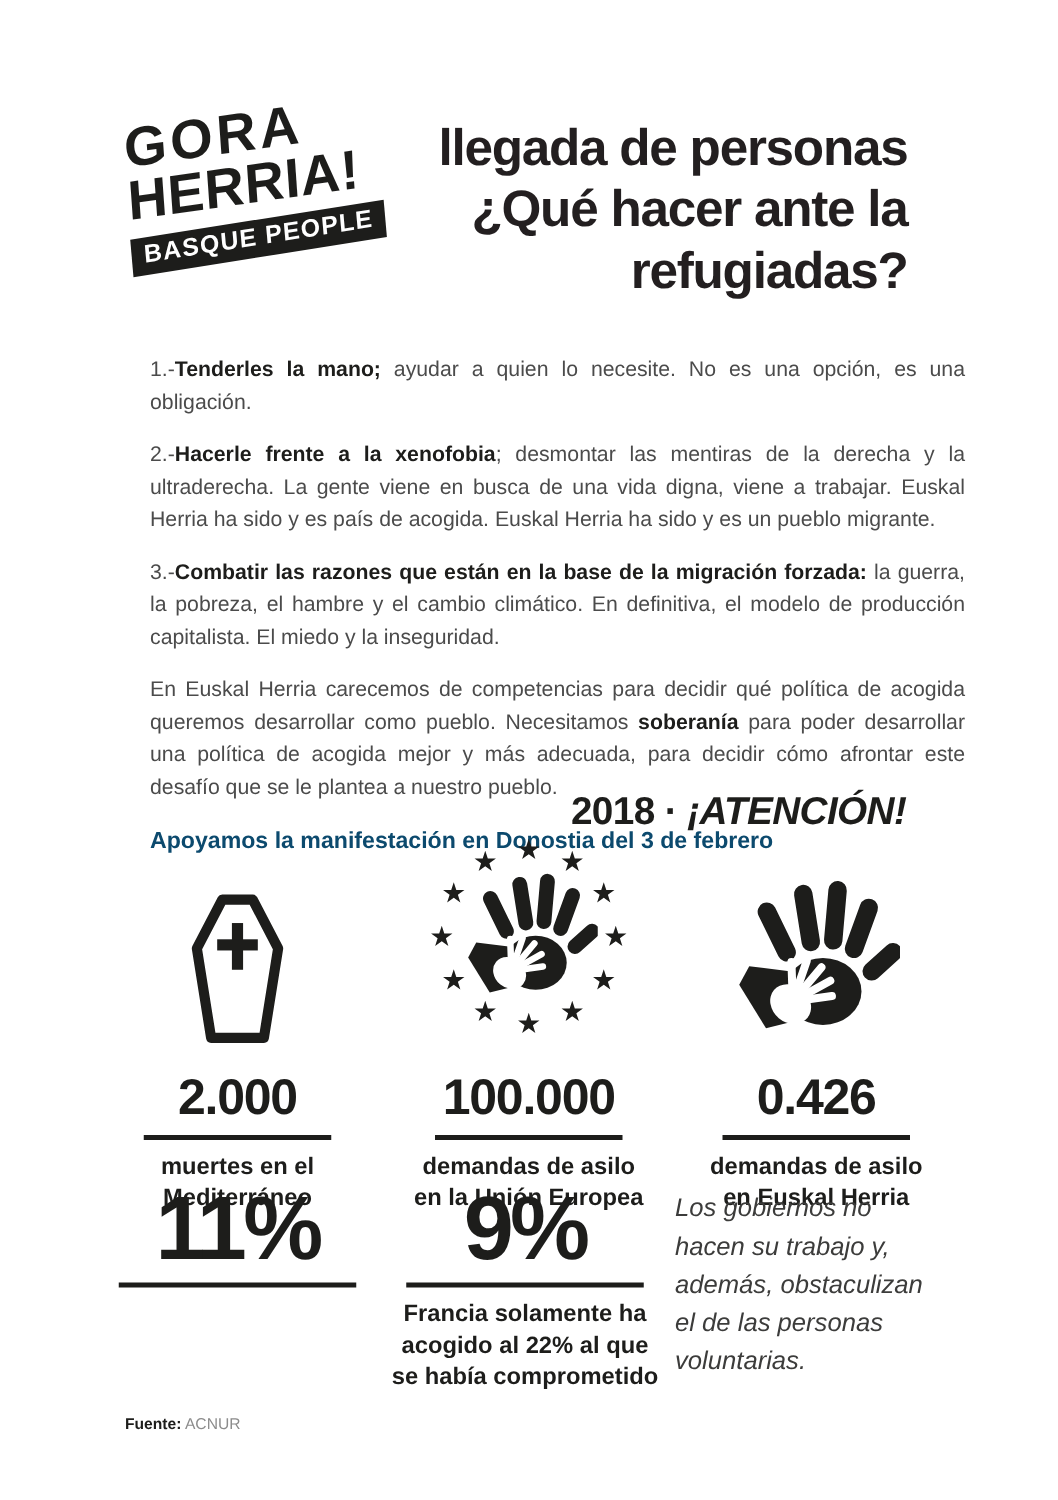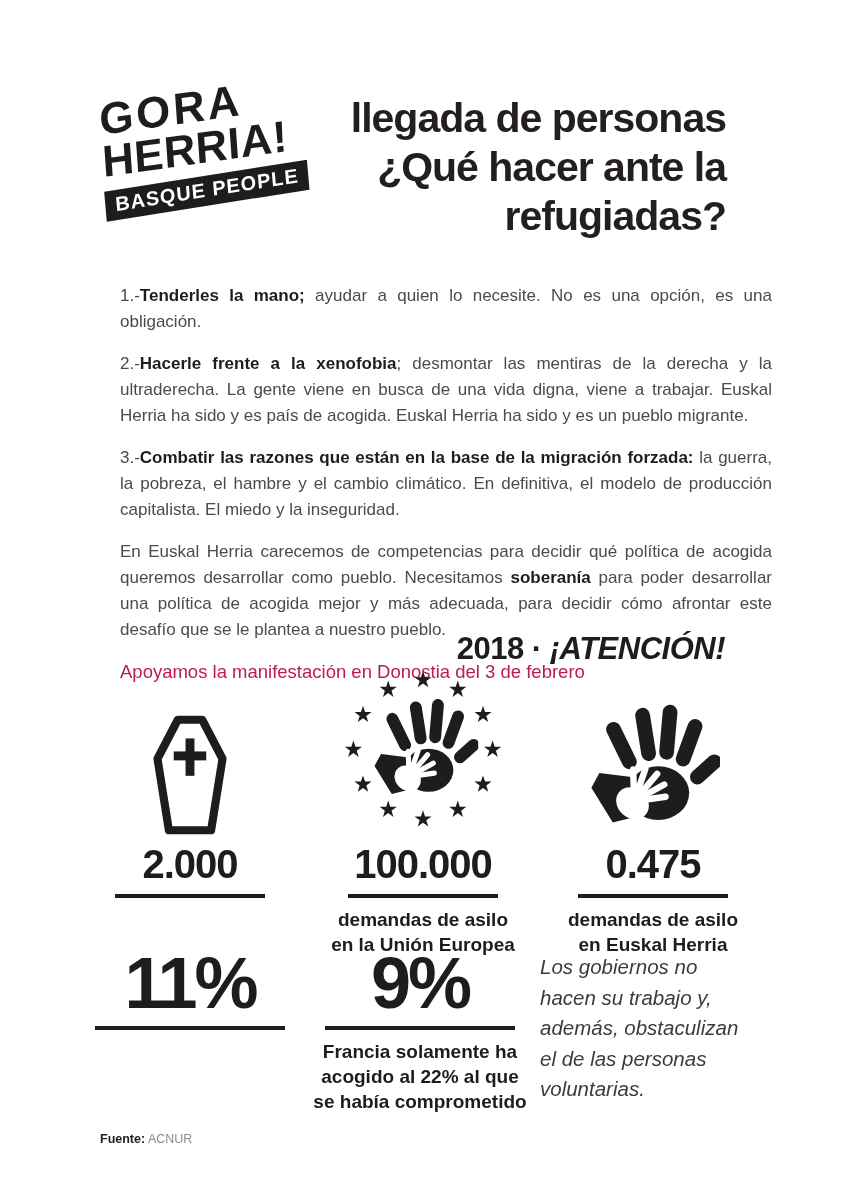--- a/index.html
+++ b/index.html
@@ -27,32 +27,32 @@
     font-size:41px; line-height:49px; font-weight:bold;
     letter-spacing:-1px; color:#231f20;
   }
   
   .body {
     position:absolute; left:100px; top:283px; width:652px;
     color:#4b4b4b; font-size:17px; line-height:26px;margin-left:20px;
   }
   .body p { margin:0 0 16px; text-align:justify; }
   .body b { color:#1d1d1b; }
-  .support { font-weight:normal; color:#be185d; font-size:18.5px; text-align:right; }
+  .support { font-weight:bold; color:#0c4a6e; font-size:18.5px; text-align:right; }
   
   .attention {
     position:absolute; top:631px; right:121px;
     font-size:31px; font-weight:bold; color:#1d1d1b; letter-spacing:-0.5px;
   }
   .attention i { font-style:italic; }
   
   .stat-col { position:absolute; top:680px; width:230px; display:flex; flex-direction:column; align-items:center; }
   #stat-1 { left:75px; } #stat-2 { left:308px; } #stat-3 { left:538px; }
   .icon-box { height:156px; display:flex; align-items:flex-end; justify-content:center; }
-  .stat-value { font-size:40px; font-weight:bold; color:#1d1d1b; letter-spacing:-1px; margin-top:6px; }
+  .stat-value { font-size:40px; font-weight:bold; color:#1d1d1b; letter-spacing:-1px; margin-top:20px; }
   .rule { height:4px; background:#1d1d1b; margin:7px 0 9px; }
   .stat-rule { width:150px; }
   .stat-caption { font-size:19px; font-weight:bold; color:#1d1d1b; text-align:center; line-height:25px; }
   
   .pct-col { position:absolute; top:942px; width:240px; display:flex; flex-direction:column; align-items:center; }
   #pct-1 { left:70px; } #pct-2 { left:300px; }
   .pct-value { font-size:72px; line-height:82px; font-weight:bold; color:#1d1d1b; letter-spacing:-3px; }
   .pct-rule { width:190px; margin:2px 0 9px; }
   .pct-caption { font-size:19px; font-weight:bold; color:#1d1d1b; text-align:center; line-height:25px; }
   
@@ -144,20 +144,24 @@
   </div>
 
   <div class="stat-col" id="stat-1">
     <div class="icon-box">
       <svg viewBox="0 0 96 150" width="78" height="122">
           <use href="#sym-coffin" width="96" height="150"></use>
         </svg>
     </div>
     <div class="stat-value">2.000</div>
     <div class="rule stat-rule"></div>
+    <div class="stat-caption">
+      <div>muertes en el</div>
+      <div>Mediterráneo</div>
+    </div>
   </div>
 
   <div class="stat-col" id="stat-2">
     <div class="icon-box">
       <svg viewBox="0 0 140 140" width="168" height="168">
           <use href="#sym-eu-hands" width="140" height="140"></use>
         </svg>
     </div>
     <div class="stat-value">100.000</div>
     <div class="rule stat-rule"></div>
@@ -166,21 +170,21 @@
       <div>en la Unión Europea</div>
     </div>
   </div>
 
   <div class="stat-col" id="stat-3">
     <div class="icon-box">
       <svg viewBox="0 0 100 100" width="134" height="134">
           <use href="#sym-hands" width="100" height="100"></use>
         </svg>
     </div>
-    <div class="stat-value">0.475</div>
+    <div class="stat-value">0.426</div>
     <div class="rule stat-rule"></div>
     <div class="stat-caption">
       <div>demandas de asilo</div>
       <div>en Euskal Herria</div>
     </div>
   </div>
 
   <div class="pct-col" id="pct-1">
     <div class="pct-value">11%</div>
     <div class="rule pct-rule"></div>

